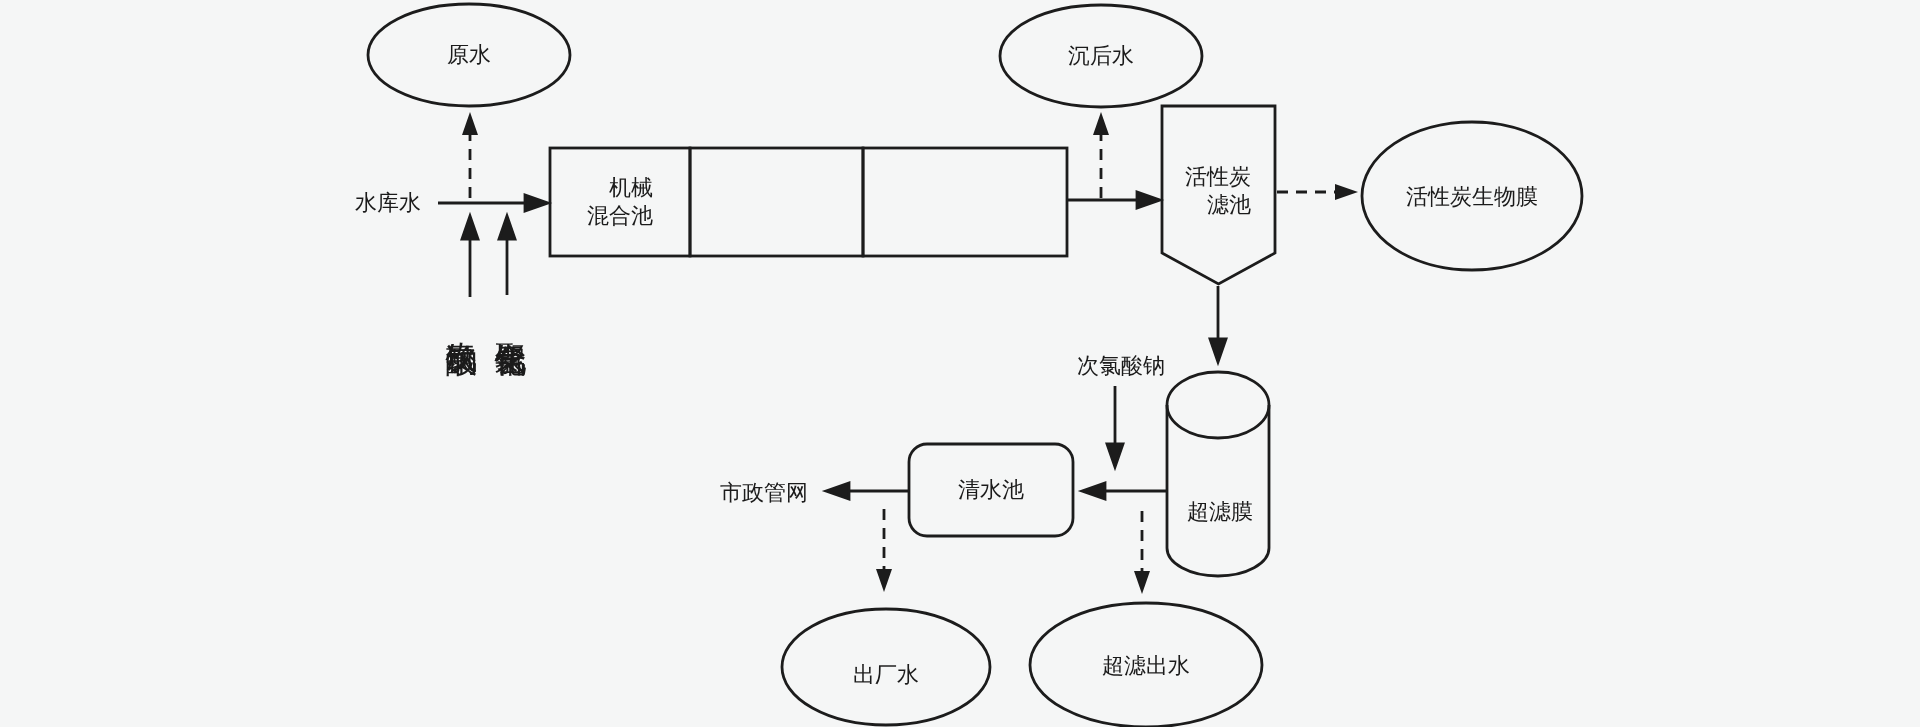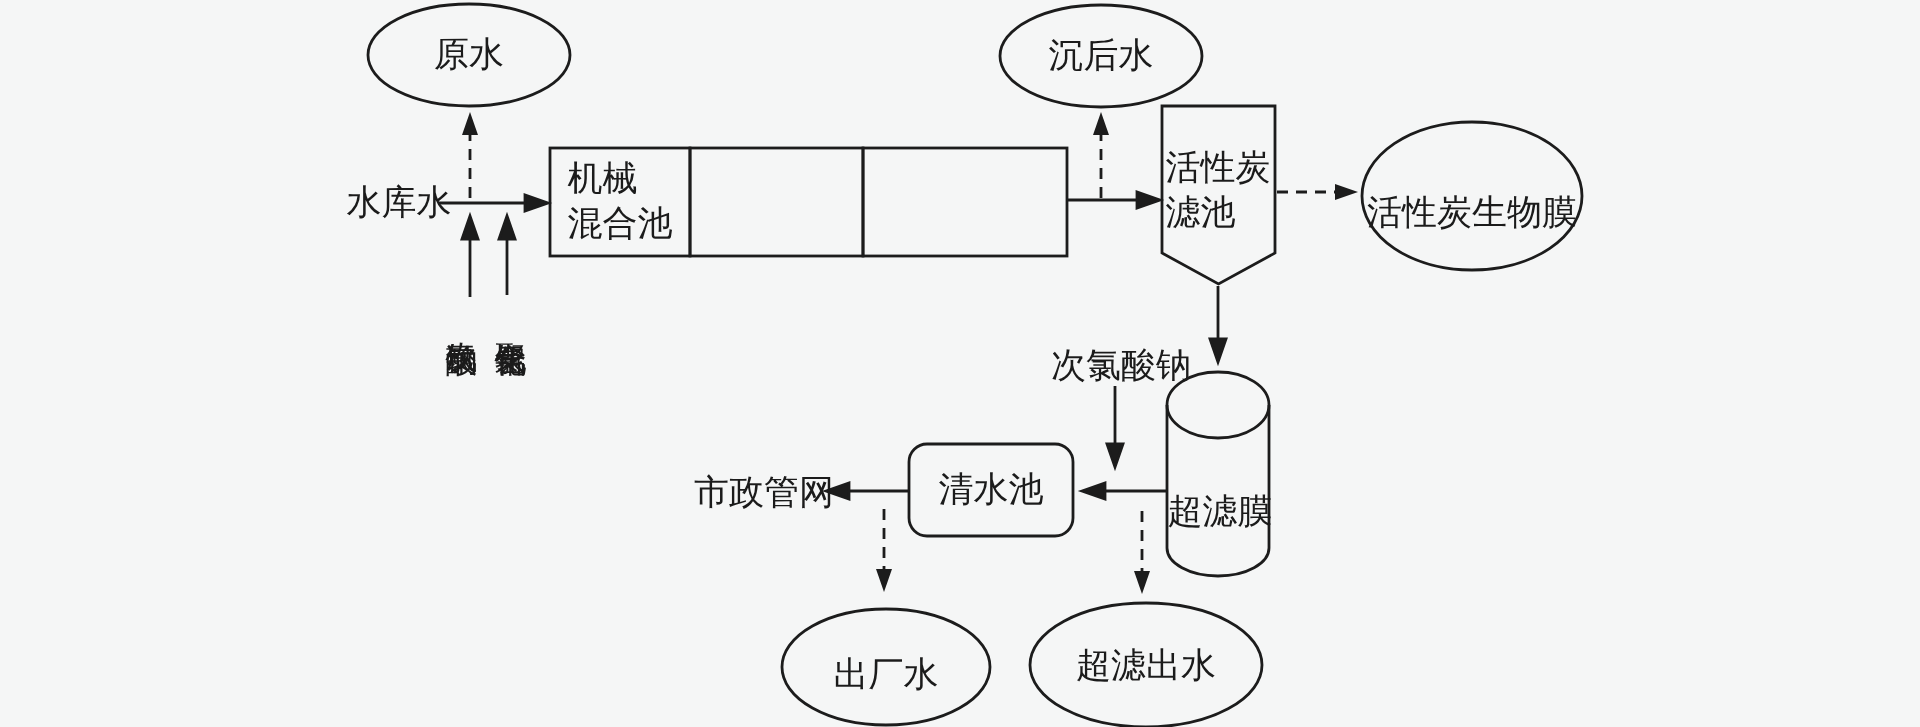--- a/index.html
+++ b/index.html
@@ -9,24 +9,24 @@
     height: 727px;
     background: #f5f6f6;
     overflow: hidden;
     font-family: "Liberation Serif", "DejaVu Serif", serif;
     color: #1b1b1b;
   }
   #diagram-svg { position: absolute; left: 0; top: 0; }
   .lbl {
     position: absolute;
     transform: translate(-50%, -50%);
-    font-size: 35px;
+    font-size: 22px;
     line-height: 1.1;
     white-space: nowrap;
-    text-align: left;
+    text-align: right;
     color: #1b1b1b;
   }
   .lbl2 { line-height: 1.28; }
   .lbl2 span { display: block; }
   .vtext {
     position: absolute;
     transform: translateX(-50%);
     writing-mode: vertical-rl;
     text-orientation: upright;
     font-size: 32px;
@@ -100,37 +100,37 @@
       <polygon points="470,112 462,135 478,135"></polygon>
       <polygon points="1101,112 1093,135 1109,135"></polygon>
       <polygon points="1358,192 1335,184 1335,200"></polygon>
       <polygon points="884,592 876,569 892,569"></polygon>
       <polygon points="1142,594 1134,571 1150,571"></polygon>
     </g>
   </svg>
 
   <div class="lbl" style="left:469px; top:55px;">原水</div>
 
-  <div class="lbl" style="left:399px; top:203px;">水库水</div>
+  <div class="lbl" style="left:388px; top:203px;">水库水</div>
 
   <div class="lbl lbl2" style="left:620px; top:202px;">
     <span>机械</span>
     <span>混合池</span>
   </div>
 
 
 
   <div class="lbl" style="left:1101px; top:56px;">沉后水</div>
 
   <div class="lbl lbl2" style="left:1218px; top:191px;">
     <span>活性炭</span>
     <span>滤池</span>
   </div>
 
-  <div class="lbl" style="left:1472px; top:213px;">活性炭生物膜</div>
+  <div class="lbl" style="left:1472px; top:197px;">活性炭生物膜</div>
 
   <div class="vtext" style="left:462px; top:317px;">次氯酸钠</div>
 
   <div class="vtext" style="left:511px; top:317px;">聚合氯化铝</div>
 
   <div class="lbl" style="left:1121px; top:366px;">次氯酸钠</div>
 
   <div class="lbl" style="left:1220px; top:504px;margin-top:8px;">超滤膜</div>
 
   <div class="lbl" style="left:991px; top:490px;">清水池</div>

